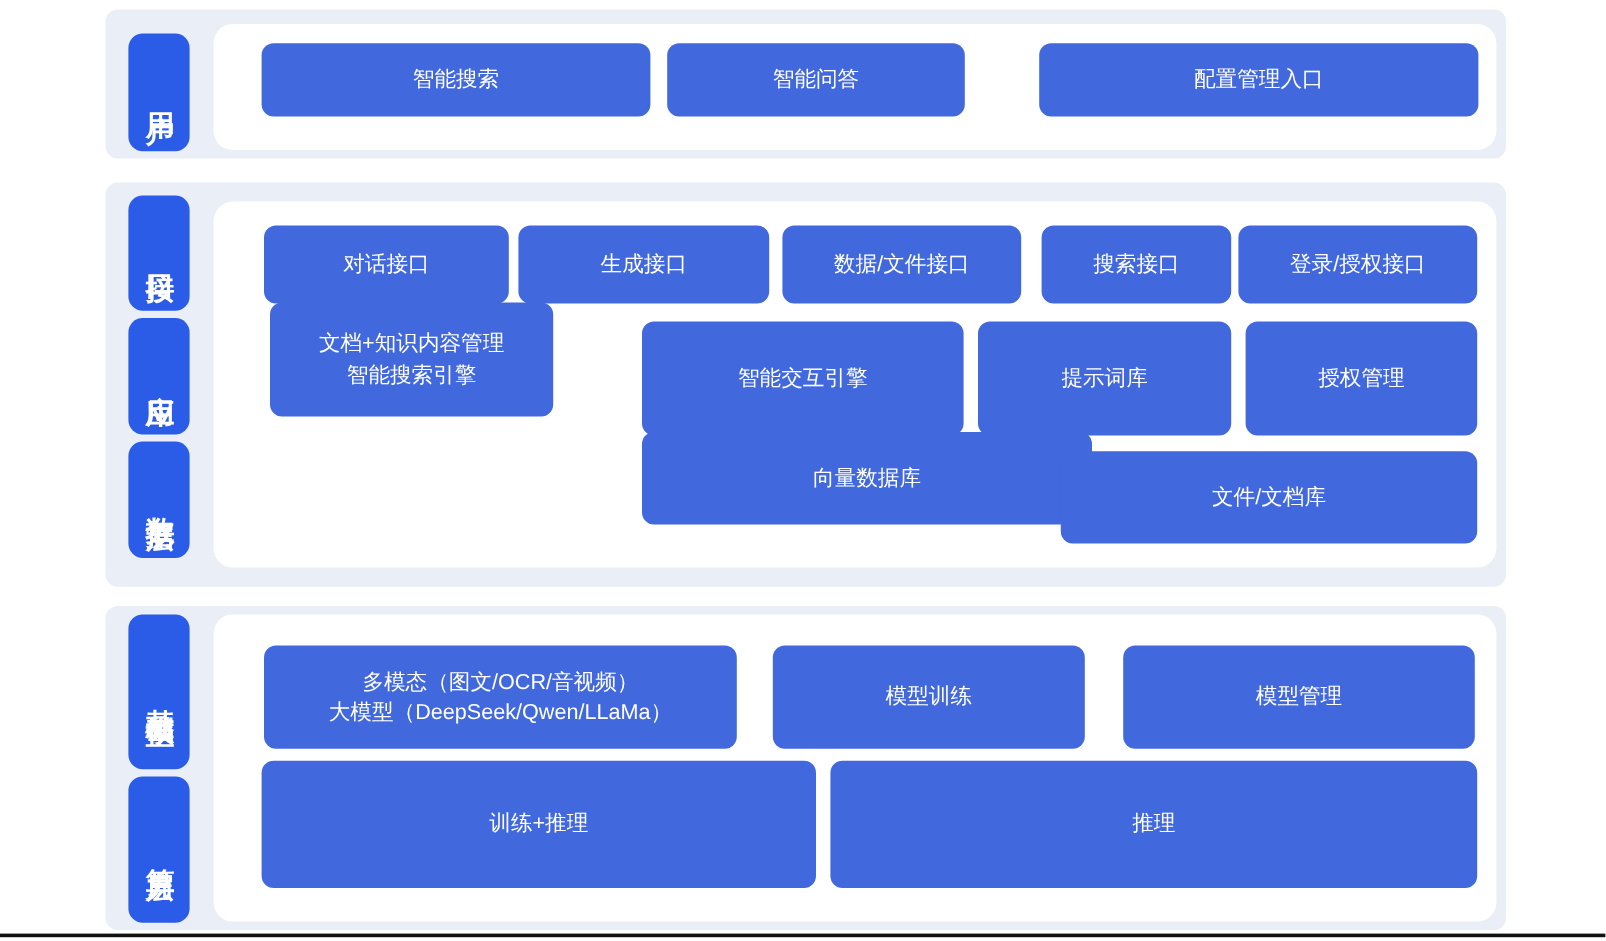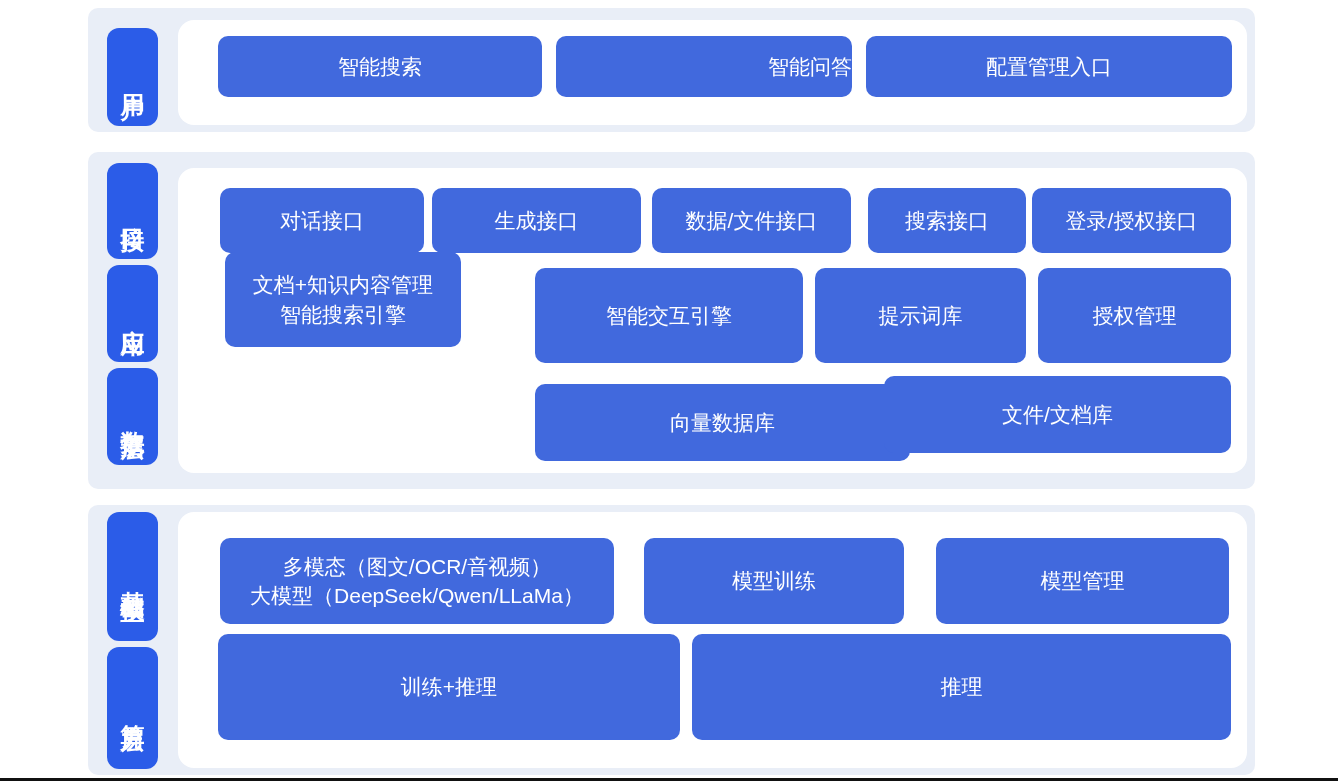--- a/index.html
+++ b/index.html
@@ -11,36 +11,36 @@
   .panel{position:absolute;background:#ffffff;border-radius:16px;}
   .vlabel{
     position:absolute;left:19px;width:51px;background:#2b5ce8;border-radius:12px;
     color:#ffffff;font-weight:700;font-size:24px;letter-spacing:3px;
     display:flex;align-items:center;justify-content:center;
     writing-mode:vertical-rl;text-orientation:upright;
   }
   .box{
     position:absolute;background:#4169dd;border-radius:10px;color:#ffffff;
     display:flex;flex-direction:column;align-items:center;justify-content:center;
-    font-size:21px;font-weight:500;line-height:1.4;text-align:center;
+    font-size:18px;font-weight:500;line-height:1.4;text-align:center;
   }
   .rule{position:absolute;left:0;top:778px;width:1338px;height:3px;background:#111111;}
 </style>
 </head>
 <body>
 
 <div class="page">
 
   <div class="section" style="top:8px;height:124px;">
     <div class="panel" style="left:90px;top:12px;width:1069px;height:105px;"></div>
     <div class="vlabel" style="top:20px;height:98px;">用户</div>
     <div class="box" style="left:130px;top:28px;width:324px;height:61px;">
       <span>智能搜索</span>
     </div>
-    <div class="box" style="left:468px;top:28px;width:296px;height:61px;align-items:flex-end;">
+    <div class="box" style="left:468px;top:28px;width:248px;height:61px;">
       <span>智能问答</span>
     </div>
     <div class="box" style="left:778px;top:28px;width:366px;height:61px;">
       <span>配置管理入口</span>
     </div>
   </div>
 
   <div class="section" style="top:152px;height:337px;">
     <div class="panel" style="left:90px;top:16px;width:1069px;height:305px;"></div>
     <div class="vlabel" style="top:11px;height:96px;">接口</div>
@@ -70,21 +70,21 @@
     <div class="box" style="left:727px;top:116px;width:211px;height:95px;">
       <span>提示词库</span>
     </div>
     <div class="box" style="left:447px;top:116px;width:268px;height:95px;">
       <span>智能交互引擎</span>
     </div>
     <div class="box" style="left:950px;top:116px;width:193px;height:95px;">
       <span>授权管理</span>
     </div>
 
-    <div class="box" style="left:447px;top:232px;width:375px;height:77px;">
+    <div class="box" style="left:447px;top:208px;width:375px;height:77px;">
       <span>向量数据库</span>
     </div>
     <div class="box" style="left:796px;top:224px;width:347px;height:77px;">
       <span>文件/文档库</span>
     </div>
   </div>
 
   <div class="section" style="top:505px;height:270px;">
     <div class="panel" style="left:90px;top:7px;width:1069px;height:256px;"></div>
     <div class="vlabel" style="top:7px;height:129px;">基础模型</div>

